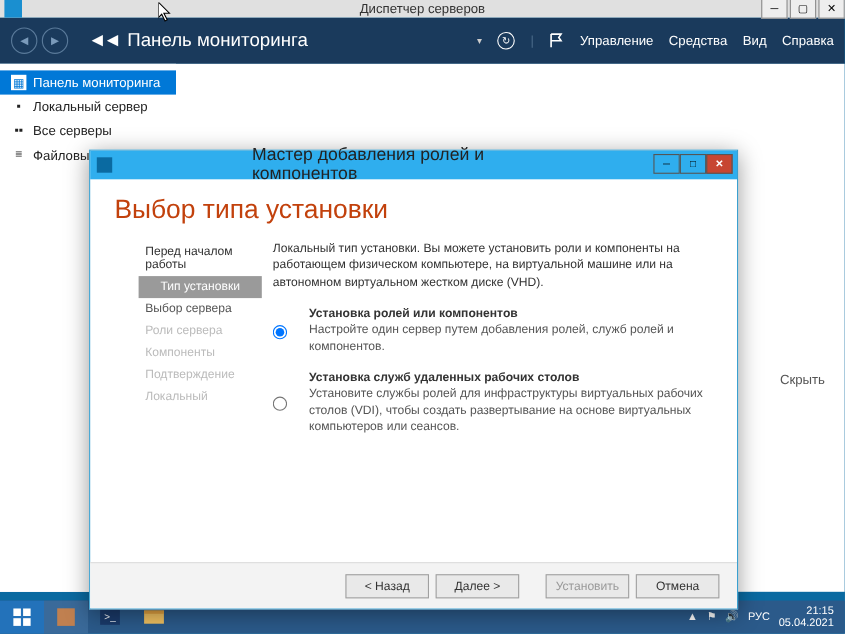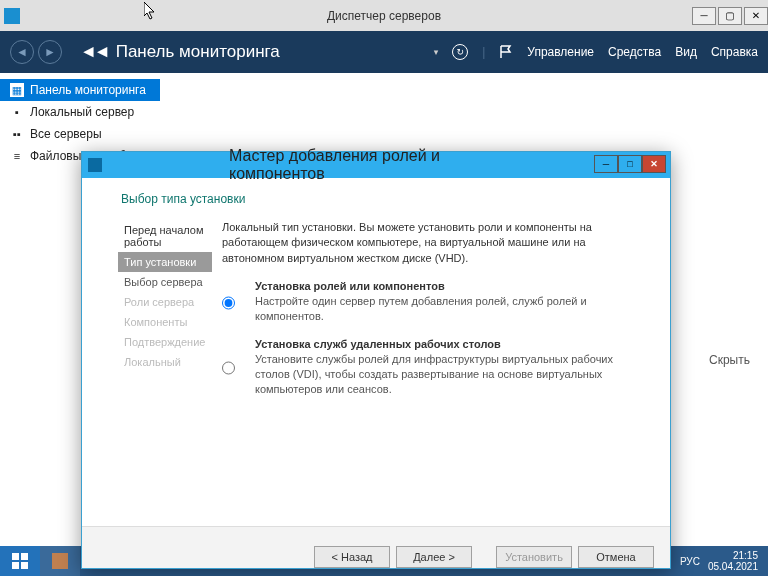--- a/index.html
+++ b/index.html
@@ -1,19 +1,19 @@
 <!DOCTYPE html>
 <html><head>
 <meta charset="utf-8">
 <style>
   * { box-sizing: border-box; margin: 0; padding: 0; font-family: "Segoe UI", Tahoma, sans-serif; }
   html, body { width: 768px; height: 576px; overflow: hidden; background: #0a6aa1; }
   
   
-  .titlebar { height: 31px; background: #e0e0e0; display: flex; align-items: center; position: relative; }
+  .titlebar { height: 16px; background: #e0e0e0; display: flex; align-items: center; position: relative; }
   .titlebar-icon { width: 16px; height: 16px; margin: 0 4px; background: #1a8fd0; }
   .titlebar-title { position: absolute; left: 50%; transform: translateX(-50%); font-size: 12px; color: #333; }
   .titlebar-ctrls { margin-left: auto; display: flex; }
   .titlebar-ctrls .btn { width: 24px; height: 18px; border: 1px solid #888; background: #eee; display: flex; align-items: center; justify-content: center; font-size: 10px; margin-left: 2px; cursor: default; }
   
   .cursor { position: absolute; left: 144px; top: 2px; z-index: 9999; }
   
   .header { height: 42px; background: #1a3a5c; display: flex; align-items: center; padding: 0 10px; color: #fff; }
   .nav-btn { width: 24px; height: 24px; border: 1px solid #5a7a9a; border-radius: 50%; display: flex; align-items: center; justify-content: center; color: #7a9aba; margin-right: 4px; font-size: 12px; }
   .dash-title { margin-left: 14px; font-size: 17px; font-weight: 300; display: flex; align-items: center; gap: 8px; }
@@ -33,38 +33,38 @@
   
   .wizard { position: absolute; left: 81px; top: 78px; width: 590px; height: 418px; background: #fff; box-shadow: 0 4px 20px rgba(0,0,0,.4); border: 1px solid #3aa0d0; z-index: 50; }
   .wiz-title { height: 26px; background: #2faeee; position: relative; display: flex; align-items: center; }
   .wiz-title-icon { width: 14px; height: 14px; margin: 0 6px; background: #0a6aa1; }
   .wiz-title-txt { position: absolute; left: 50%; transform: translateX(-50%); font-size: 16px; color: #222; }
   .wiz-ctrls { position: absolute; right: 4px; top: 3px; display: flex; }
   .wiz-ctrls .wbtn { width: 24px; height: 18px; background: #2faeee; border: 1px solid #555; display: flex; align-items: center; justify-content: center; font-size: 9px; font-weight: bold; }
   .wiz-ctrls .wbtn.close { background: #c74632; color: #fff; }
   
   .wiz-head { padding: 14px 22px 10px 22px; display: flex; justify-content: space-between; align-items: flex-start; }
-  .wiz-head-title { font-size: 12px; font-weight: 300; color: #0f766e; margin-left: 17px; }
+  .wiz-head-title { font-size: 24px; font-weight: 300; color: #c2410c; }
   .wiz-srv { text-align: right; font-size: 9px; color: #666; }
   
   .wiz-body { display: flex; height: 300px; }
-  .wiz-steps { width: 130px; padding: 4px 0 0 36px; }
+  .wiz-steps { width: 130px; padding: 4px 0 0 18px; margin-left: 26px; }
   .wiz-step { font-size: 11px; padding: 4px 6px; color: #555; }
   .wiz-step.done { color: #333; }
-  .wiz-step.cur { background: #9a9a9a; color: #fff; }
+  .wiz-step.cur { background: #9a9a9a; color: #fff; text-align: center; }
   .wiz-step.dis { color: #bbb; }
   
   .wiz-content { flex: 1; padding: 4px 24px 0 10px; font-size: 11px; color: #333; }
   .wiz-intro { line-height: 1.4; margin-bottom: 14px; }
   .opt { display: flex; gap: 20px; margin-bottom: 14px; }
   .opt input { margin-top: 2px; }
   .opt-title { font-weight: bold; margin-bottom: 2px; }
   .opt-desc { color: #555; line-height: 1.35; }
   
-  .wiz-footer { position: absolute; bottom: 0; left: 0; right: 0; height: 42px; border-top: 1px solid #ddd; display: flex; align-items: flex-end; justify-content: flex-end; gap: 6px; padding-right: 16px; background: #f3f3f3; }
+  .wiz-footer { position: absolute; bottom: 0; left: 0; right: 0; height: 42px; border-top: 1px solid #ddd; display: flex; align-items: center; justify-content: flex-end; gap: 6px; padding-right: 16px; background: #f3f3f3; }
   .wiz-btn { min-width: 76px; height: 22px; background: #e9e9e9; border: 1px solid #a0a0a0; font-size: 11px; color: #333; padding: 0 8px; }
   .wiz-btn:disabled { color: #999; }
   
   
   .taskbar { position: absolute; bottom: 0; left: 0; right: 0; height: 30px; background: #2b5a8a; display: flex; align-items: center; }
   .task-btn { width: 40px; height: 30px; display: flex; align-items: center; justify-content: center; color: #fff; }
   .task-btn.start { background: #2372ba; }
   .tray { margin-left: auto; display: flex; align-items: center; gap: 8px; padding-right: 10px; color: #fff; font-size: 10px; }
   .tray-time { text-align: right; line-height: 1.1; }
 </style>

